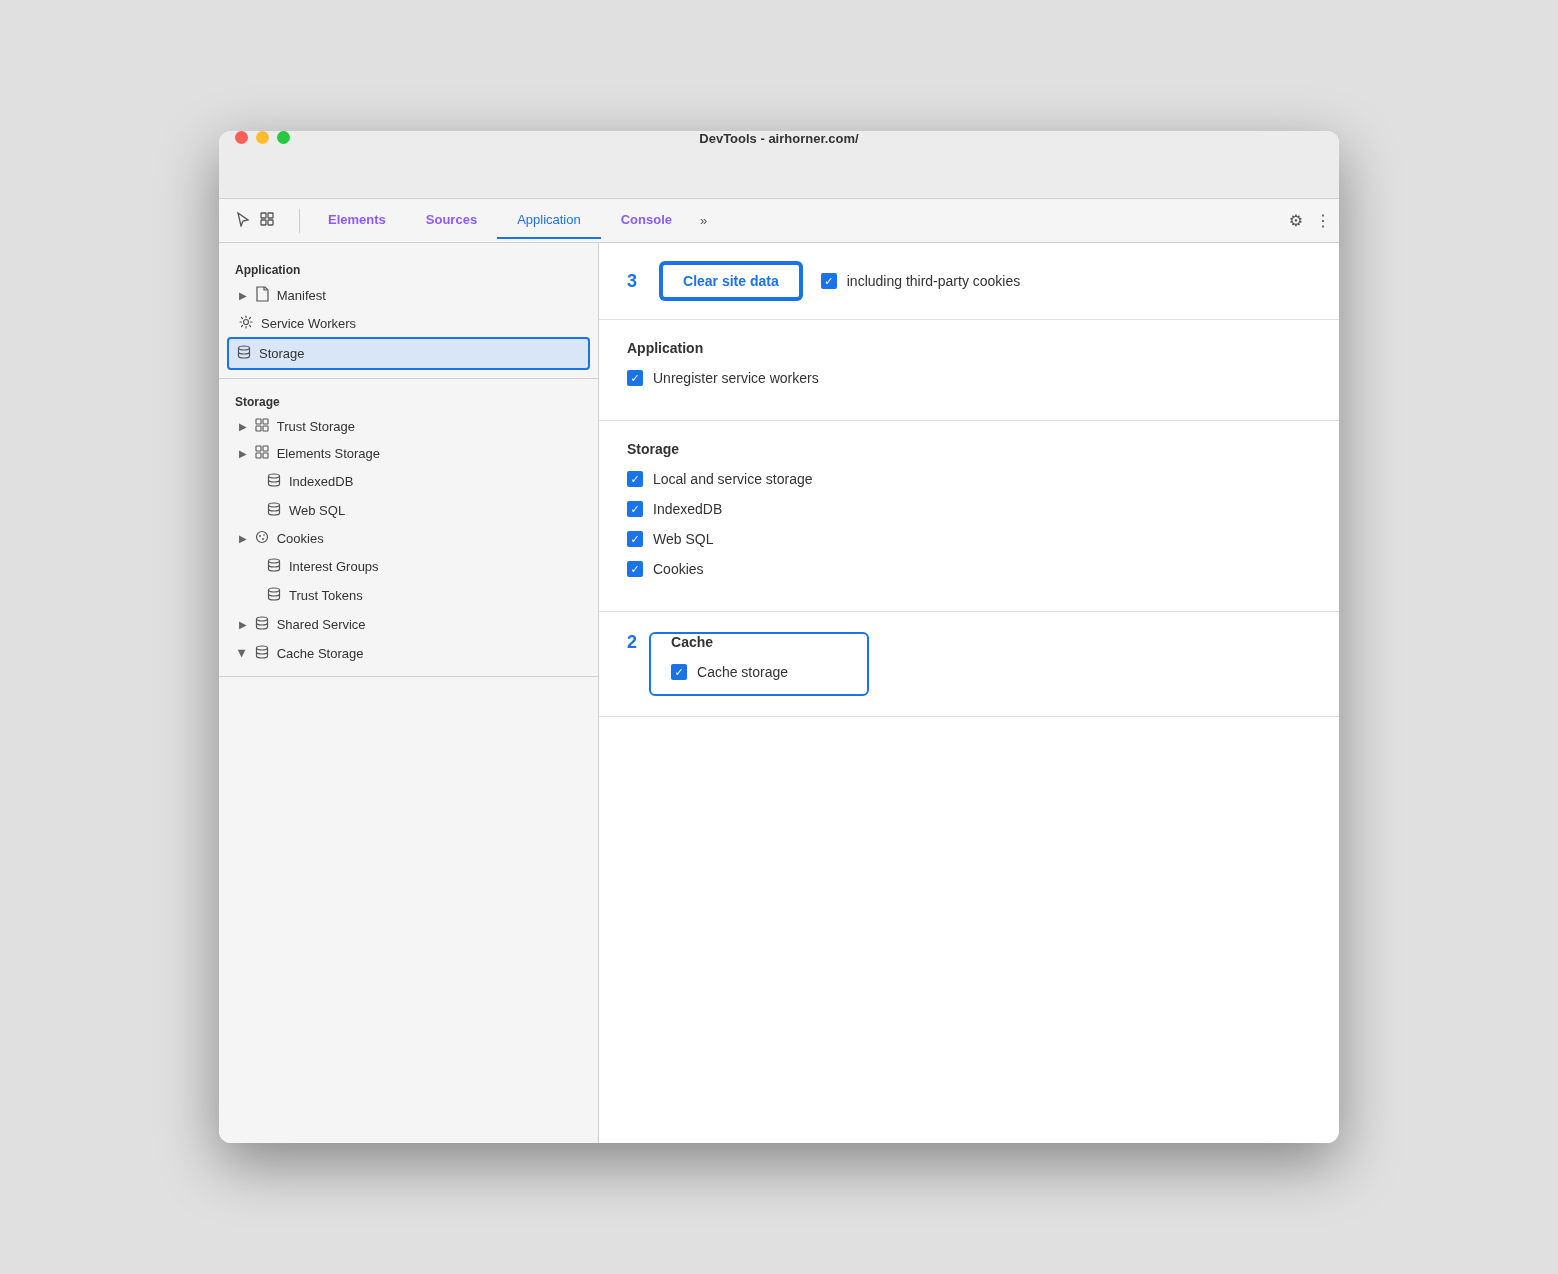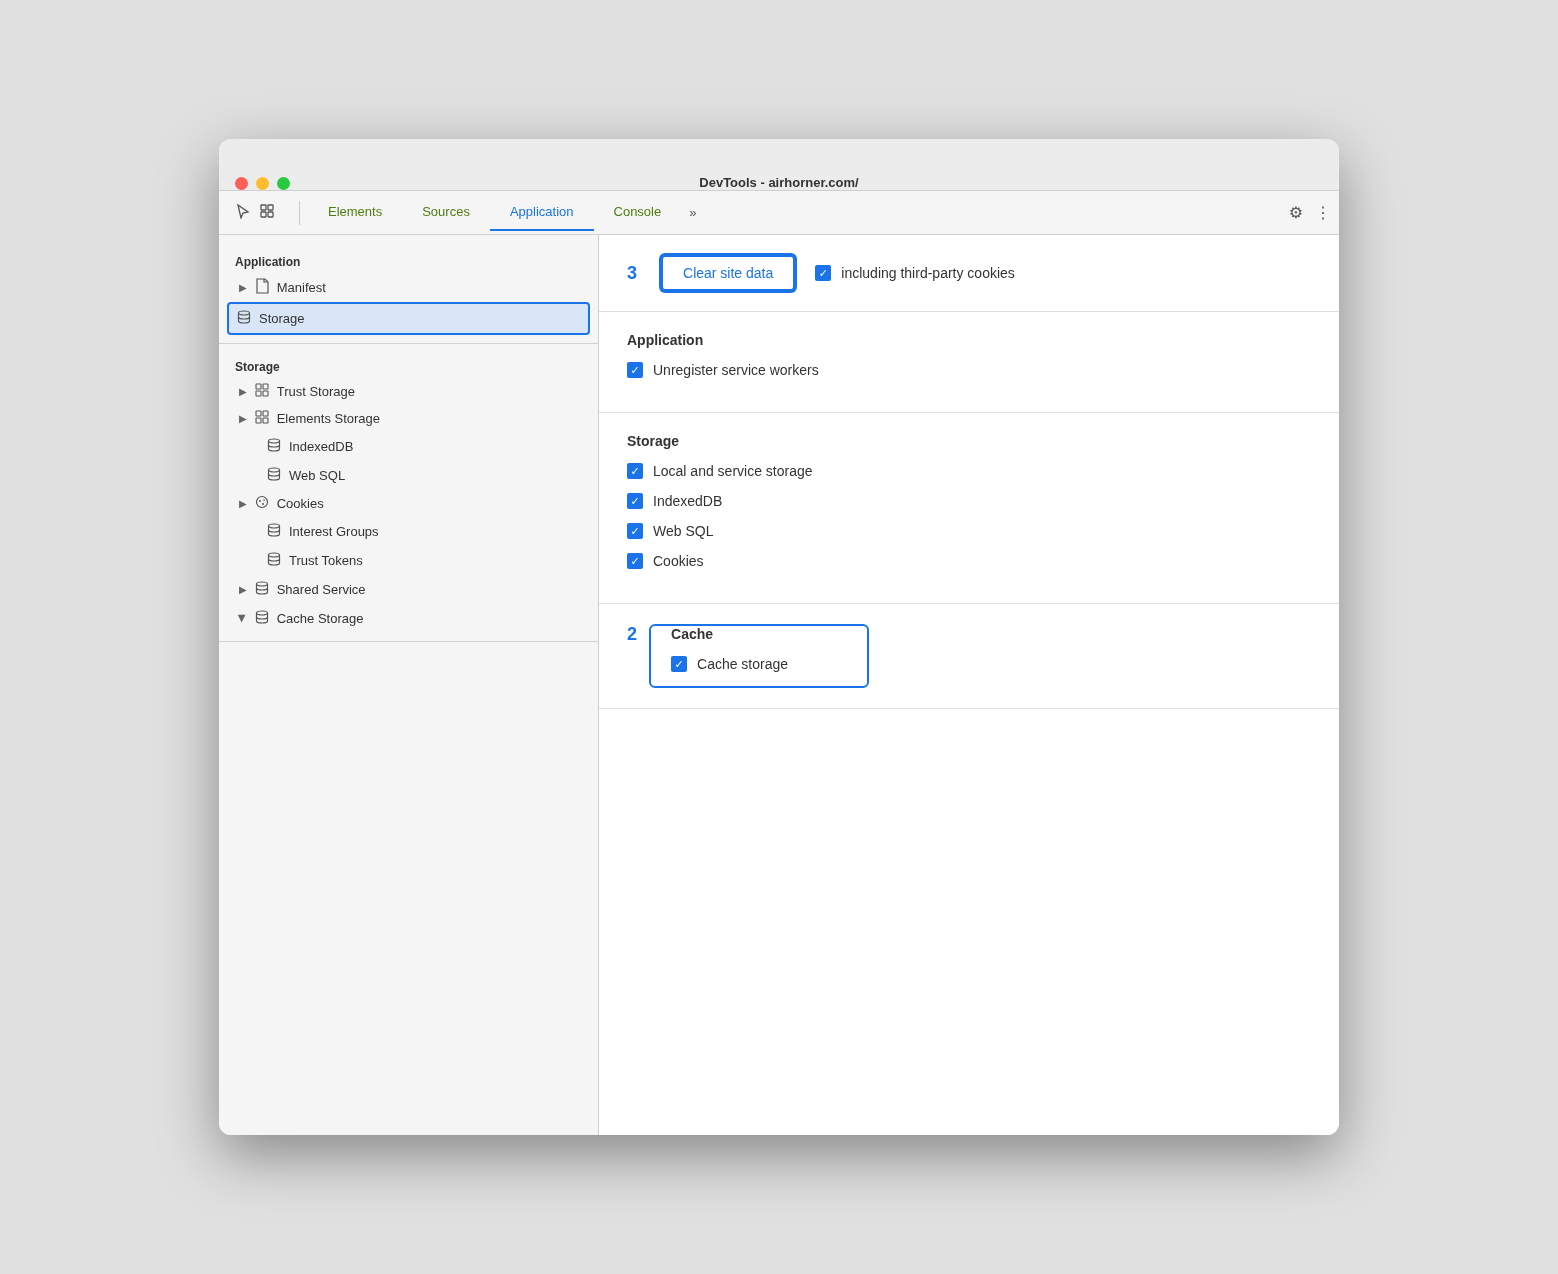--- a/index.html
+++ b/index.html
@@ -16,23 +16,23 @@
       width: 1120px;
       background: #f5f5f5;
       border-radius: 12px;
       box-shadow: 0 20px 60px rgba(0,0,0,0.4);
       overflow: hidden;
     }
 
     
     .titlebar {
       background: #ececec;
-      height: 52px;
-      display: flex;
-      align-items: flex-end;
+      height: 68px;
+      display: flex;
+      align-items: flex-start;
       padding: 0 16px;
       border-bottom: 1px solid #d0d0d0;
       position: relative;
     }
     .titlebar-buttons {
       display: flex;
       gap: 8px;
     }
     .tb-btn {
       width: 13px;
@@ -77,24 +77,25 @@
     }
     .tab-divider {
       width: 1px;
       height: 24px;
       background: #ccc;
       margin: 0 8px;
     }
     .tab {
       padding: 10px 20px;
       font-size: 13px;
-      color: #4d7c0f;
+      color: #8b5cf6;
       cursor: pointer;
       border-bottom: 2px solid transparent;
       white-space: nowrap;
+      font-weight: bold;
     }
     .tab.active {
       color: #1a73e8;
       border-bottom: 2px solid #1a73e8;
       font-weight: 500;
     }
     .tab-more {
       padding: 10px 8px;
       font-size: 13px;
       color: #555;
@@ -198,21 +199,21 @@
       color: #1a73e8;
       margin-right: 4px;
     }
     .clear-btn {
       padding: 8px 20px;
       border: 2px solid #1a73e8;
       border-radius: 4px;
       background: #fff;
       color: #1a73e8;
       font-size: 14px;
-      font-weight: 400;
+      font-weight: 700;
       cursor: pointer;
       box-shadow: 0 0 0 2px #1a73e8;
     }
     .checkbox-row {
       display: flex;
       align-items: center;
       gap: 10px;
       font-size: 14px;
       color: #333;
     }
@@ -318,20 +319,29 @@
         <span class="arrow">▶</span>
         <span class="item-icon">
           <svg width="14" height="16" viewBox="0 0 14 16" fill="none">
             <path d="M2 1h8l3 3v11H2V1z" stroke="#555" stroke-width="1.2" fill="none"></path>
             <path d="M9 1v3h3" stroke="#555" stroke-width="1.2" fill="none"></path>
           </svg>
         </span>
         <span>Manifest</span>
       </div>
 
+      <div class="sidebar-item">
+        <span class="item-icon">
+          <svg width="14" height="14" viewBox="0 0 14 14" fill="none">
+            <circle cx="7" cy="7" r="2.5" stroke="#555" stroke-width="1.2"></circle>
+            <path d="M7 1v1.5M7 11.5V13M1 7h1.5M11.5 7H13M2.5 2.5l1 1M10.5 10.5l1 1M11.5 2.5l-1 1M3.5 10.5l-1 1" stroke="#555" stroke-width="1.2" stroke-linecap="round"></path>
+          </svg>
+        </span>
+        <span>Service Workers</span>
+      </div>
 
       <div class="sidebar-item highlighted">
         <span class="item-icon">
           <svg width="14" height="16" viewBox="0 0 14 16" fill="none">
             <ellipse cx="7" cy="4" rx="5.5" ry="2" stroke="#555" stroke-width="1.2"></ellipse>
             <path d="M1.5 4v4c0 1.1 2.46 2 5.5 2s5.5-.9 5.5-2V4" stroke="#555" stroke-width="1.2" fill="none"></path>
             <path d="M1.5 8v4c0 1.1 2.46 2 5.5 2s5.5-.9 5.5-2V8" stroke="#555" stroke-width="1.2" fill="none"></path>
           </svg>
         </span>
         <span>Storage</span>

